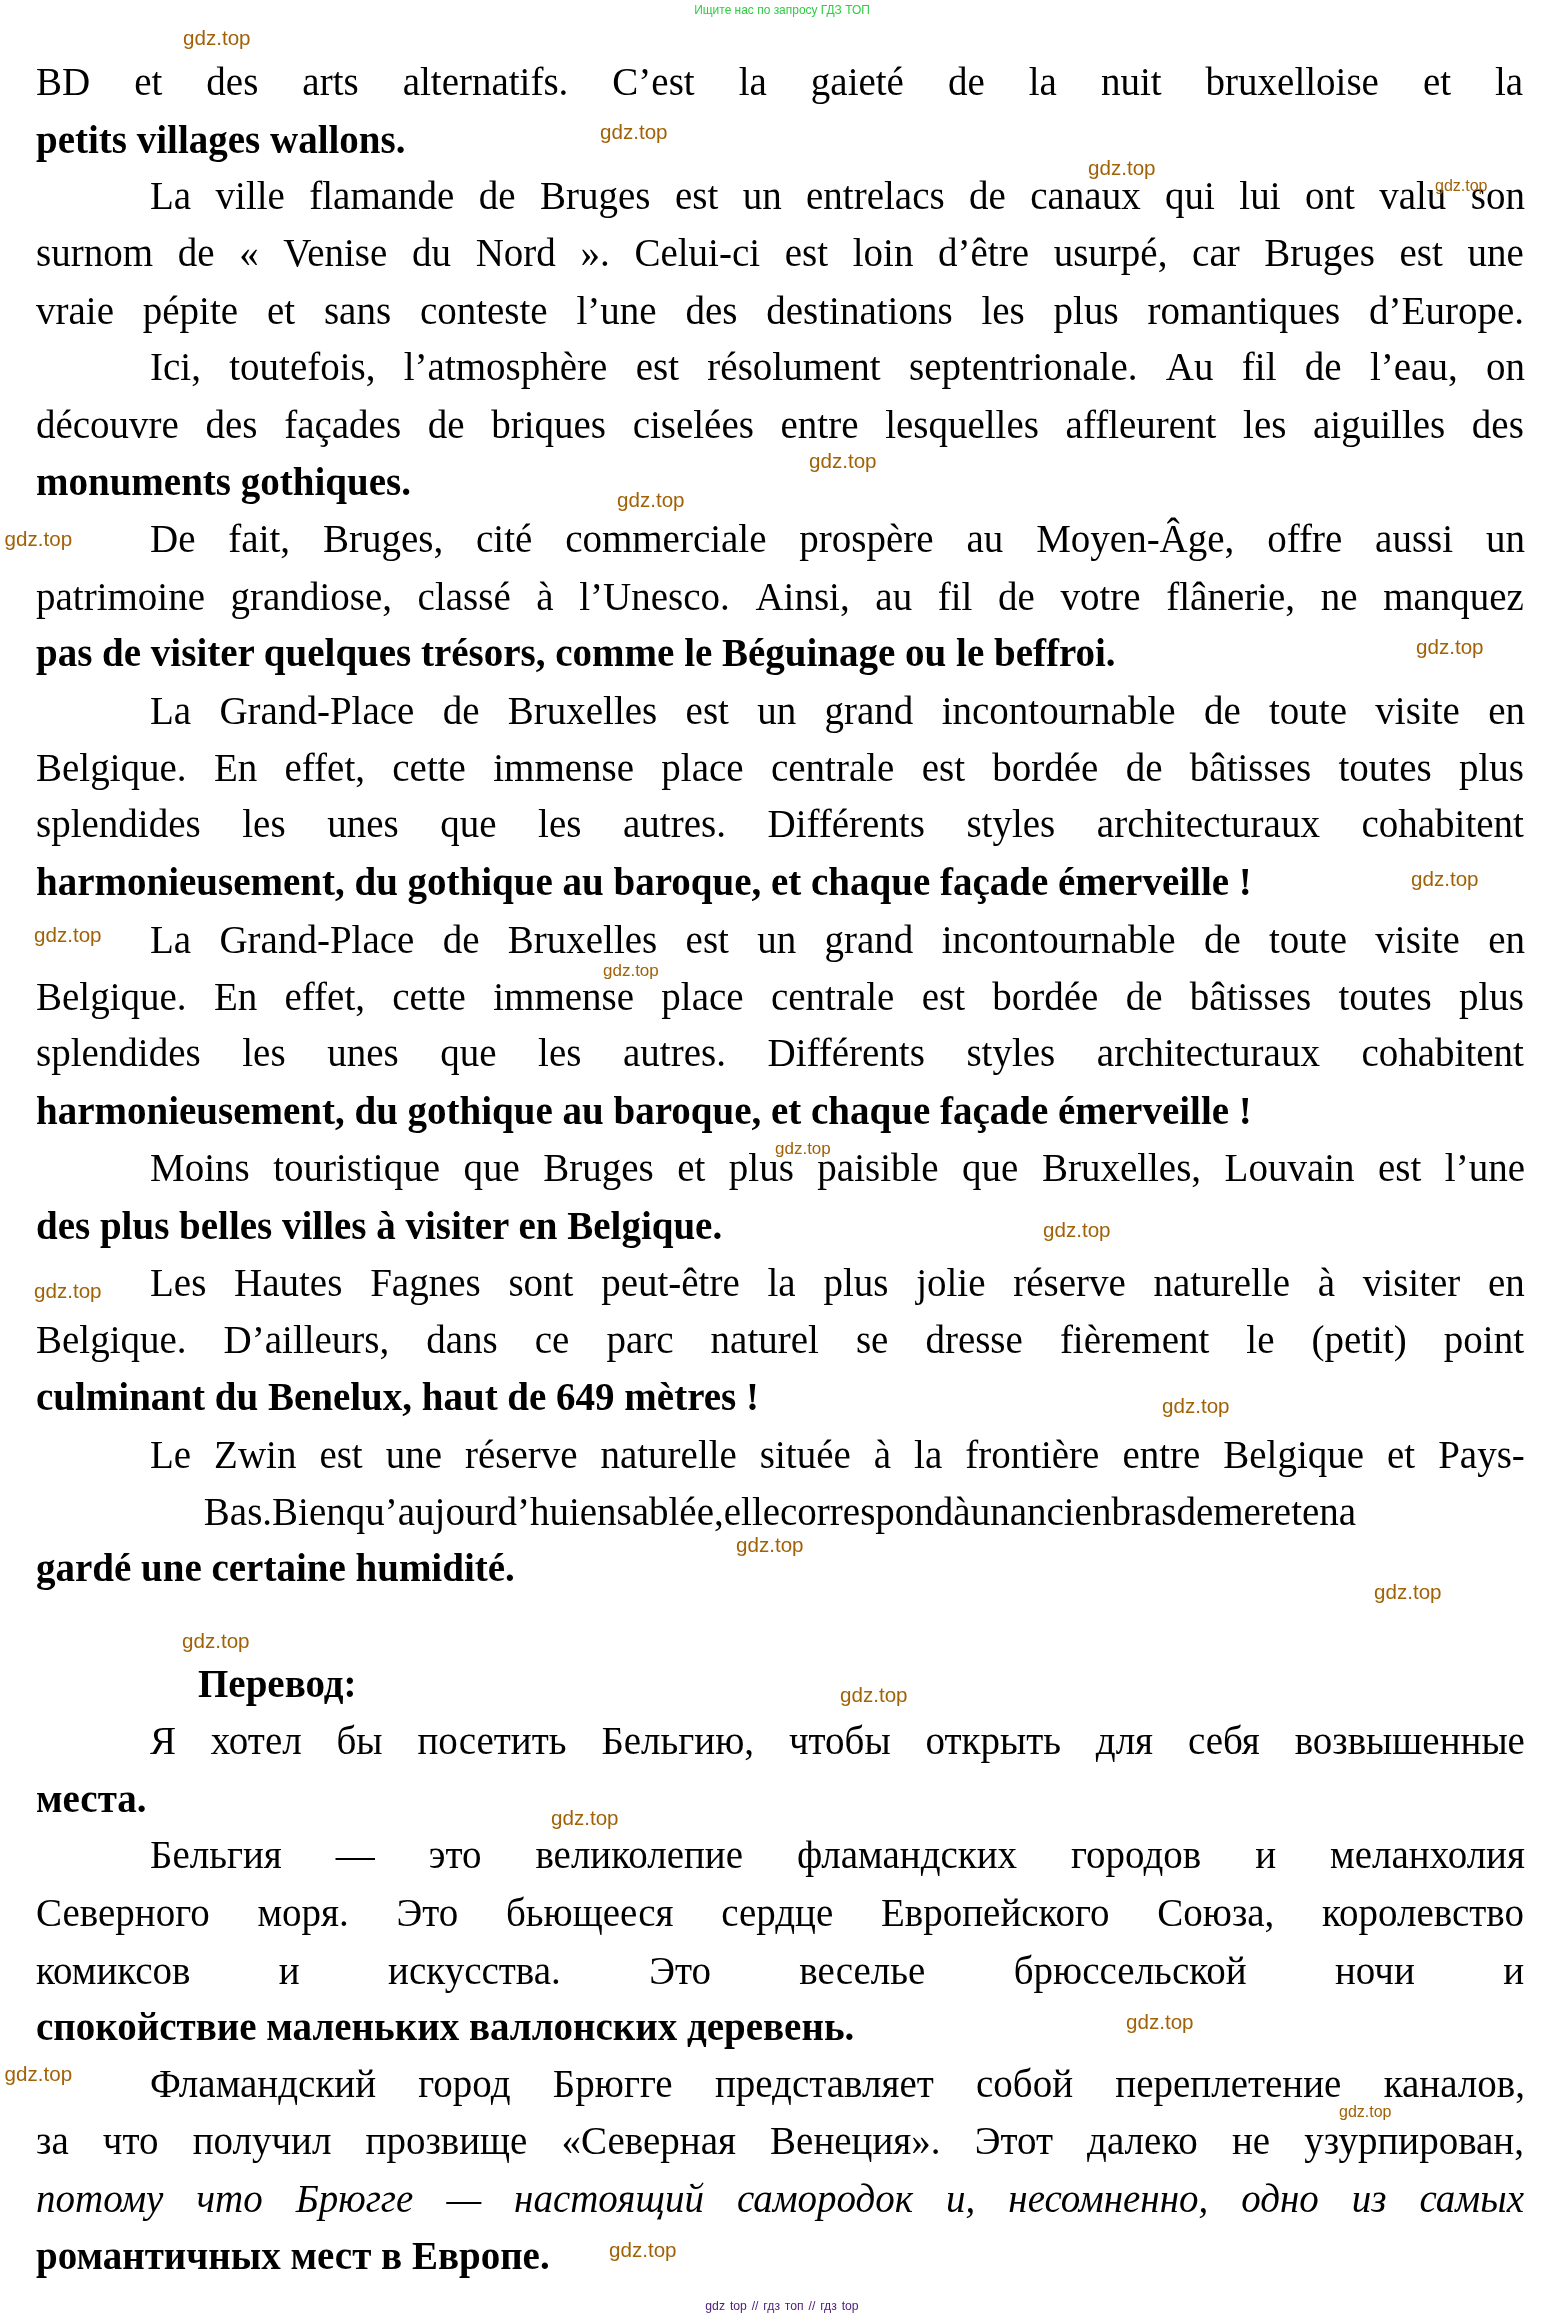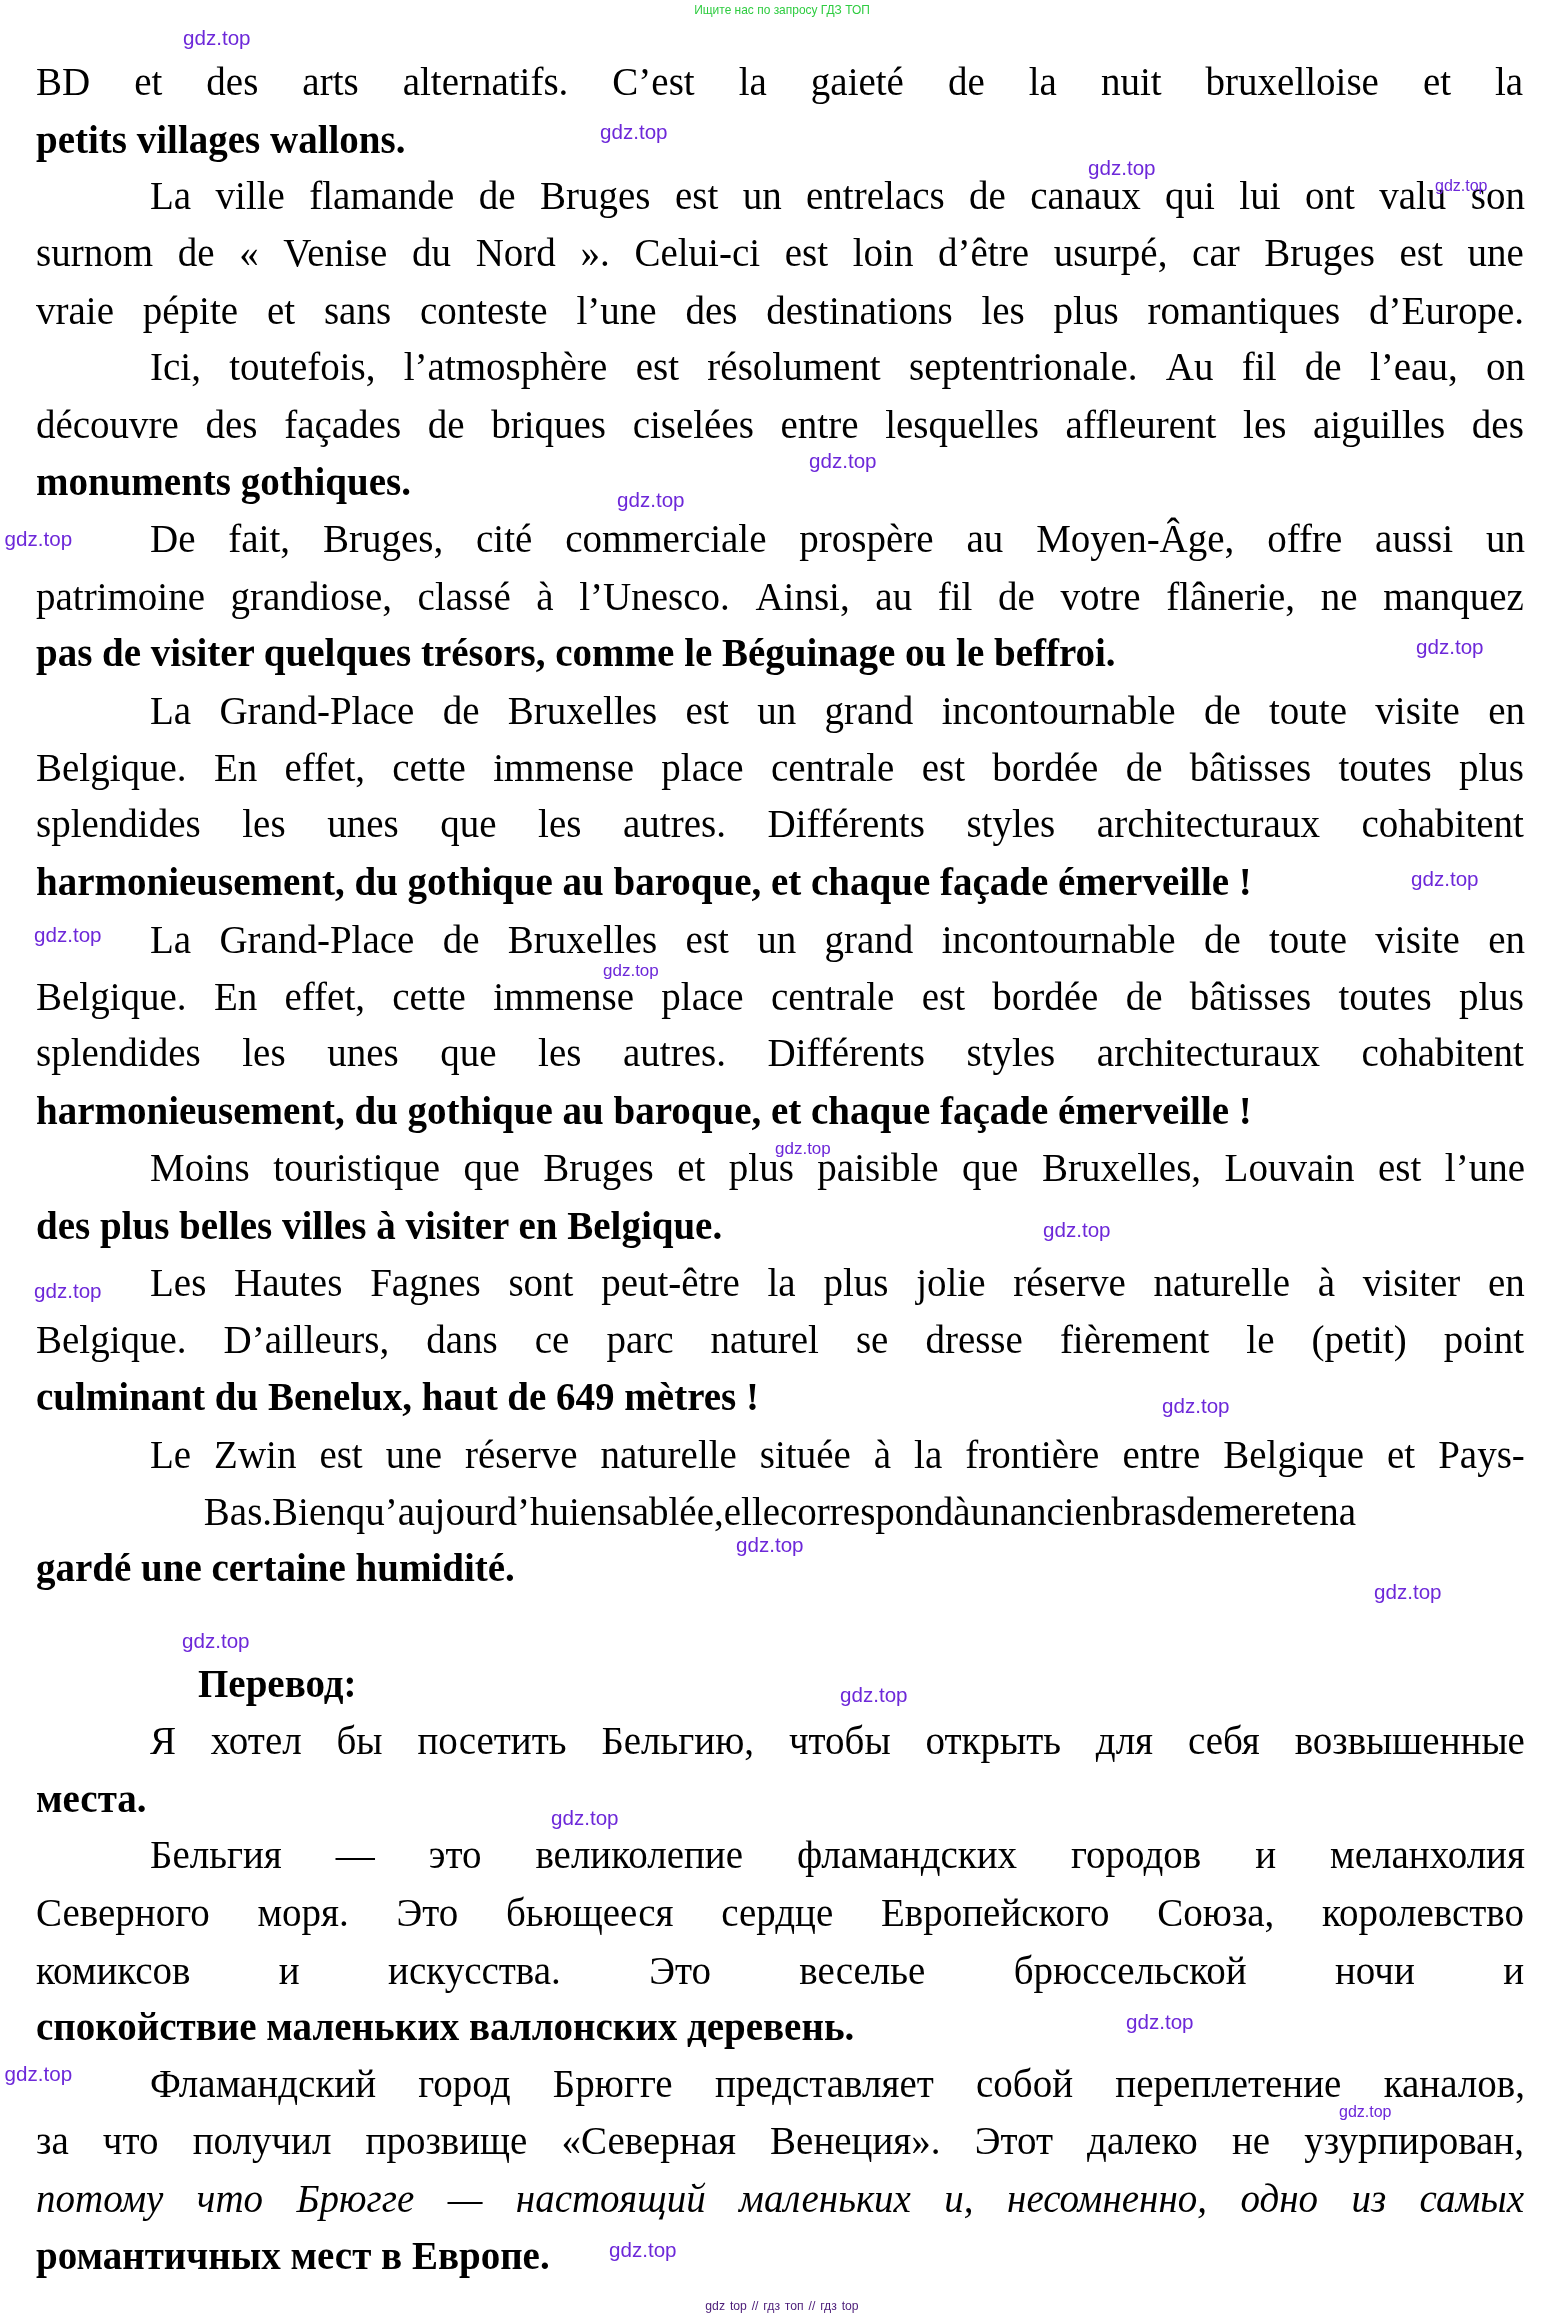--- a/index.html
+++ b/index.html
@@ -20,21 +20,21 @@
     white-space: nowrap; text-align: justify; text-align-last: justify;
   }
   .line.indent { left: 150px; width: 1375px; }
   .line.last { text-align: left; text-align-last: left; font-weight: bold; }
   .heading {
     position: absolute; left: 150px; height: 57px; line-height: 57px;
     font-family: "Liberation Serif", serif; font-size: 39px; font-weight: bold; color: #000; margin-left: 48px;
   }
   .wm {
     position: absolute; font-family: "Liberation Sans", sans-serif; font-size: 20.6px;
-    color: #6d28d9; line-height: 23px; white-space: nowrap;
+    color: #a16207; line-height: 23px; white-space: nowrap;
   }
 </style>
 </head>
 <body>
 
 <div class="top-banner">Ищите нас по запросу ГДЗ ТОП</div>
 
 <div>
   <div class="line" style="top: 53px; display: flex; justify-content: space-between; gap: 44px;">
       <span>BD</span>
@@ -393,21 +393,21 @@
       <span>далеко</span>
       <span>не</span>
       <span>узурпирован,</span>
     </div>
   <div class="line" style="top: 2170px; display: flex; justify-content: space-between; font-style: italic;">
       <span>потому</span>
       <span>что</span>
       <span>Брюгге</span>
       <span>—</span>
       <span>настоящий</span>
-      <span>маленьких</span>
+      <span>самородок</span>
       <span>и,</span>
       <span>несомненно,</span>
       <span>одно</span>
       <span>из</span>
       <span>самых</span>
     </div>
   <div class="line last" style="top:2227px">романтичных мест в Европе.</div>
 </div>
 
 <div>

